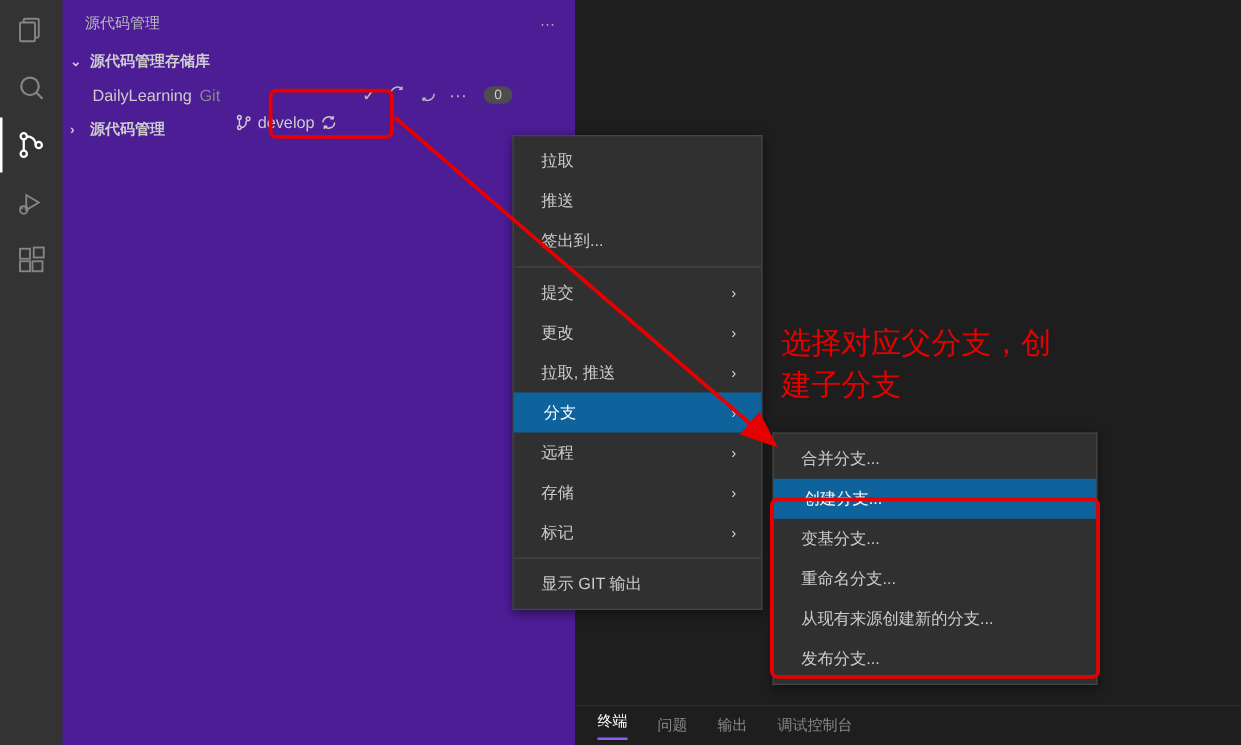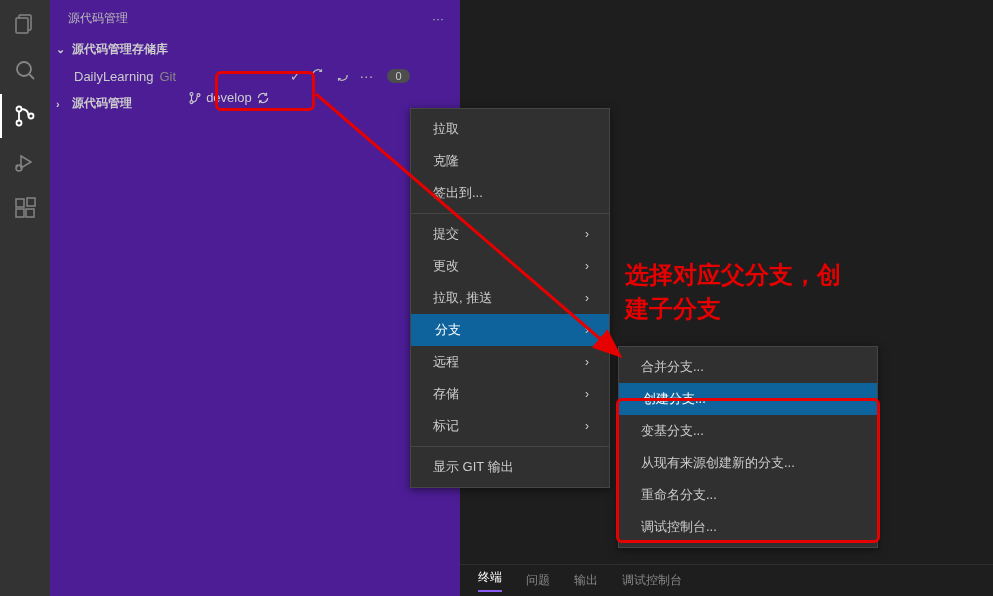--- a/index.html
+++ b/index.html
@@ -136,21 +136,21 @@
   </div>
 
   <div class="main"></div>
 </div>
 
 <div class="context-menu menu1">
   <div class="menu-item">
       <span>拉取</span>
     </div>
   <div class="menu-item">
-      <span>克隆</span>
+      <span>推送</span>
     </div>
   <div class="menu-item">
       <span>签出到...</span>
     </div>
   <div class="menu-sep"></div>
   <div class="menu-item">
       <span>提交</span>
       <span class="submenu-arrow">›</span>
     </div>
   <div class="menu-item">
@@ -187,43 +187,43 @@
   <div class="menu-item">
       <span>合并分支...</span>
     </div>
   <div class="menu-item highlighted">
       <span>创建分支...</span>
     </div>
   <div class="menu-item">
       <span>变基分支...</span>
     </div>
   <div class="menu-item">
+      <span>重命名分支...</span>
+    </div>
+  <div class="menu-item">
       <span>从现有来源创建新的分支...</span>
     </div>
   <div class="menu-item">
-      <span>重命名分支...</span>
-    </div>
-  <div class="menu-item">
-      <span>调试控制台...</span>
+      <span>发布分支...</span>
     </div>
 </div>
 
 <div class="red-box box1"></div>
 <div class="red-box box2"></div>
 
 <svg class="arrow-svg" width="993" height="596">
   <defs>
     <marker id="arrowhead" markerWidth="10" markerHeight="8" refX="9" refY="4" orient="auto">
       <polygon points="0 0, 10 4, 0 8" fill="#e60000"></polygon>
     </marker>
   </defs>
   <line x1="316" y1="94" x2="620" y2="356" stroke="#e60000" stroke-width="3" marker-end="url(#arrowhead)"></line>
 </svg>
 
-<div class="annotation-text annot1" style="white-space: pre-line; font-weight: bold;">选择对应父分支，创
+<div class="annotation-text annot1" style="white-space: pre-line;">选择对应父分支，创
 建子分支</div>
 
 <div class="terminal-tabs">
   <span class="terminal-tab active">终端</span>
   <span class="terminal-tab">问题</span>
   <span class="terminal-tab">输出</span>
   <span class="terminal-tab">调试控制台</span>
 </div>
 
 </body></html>

